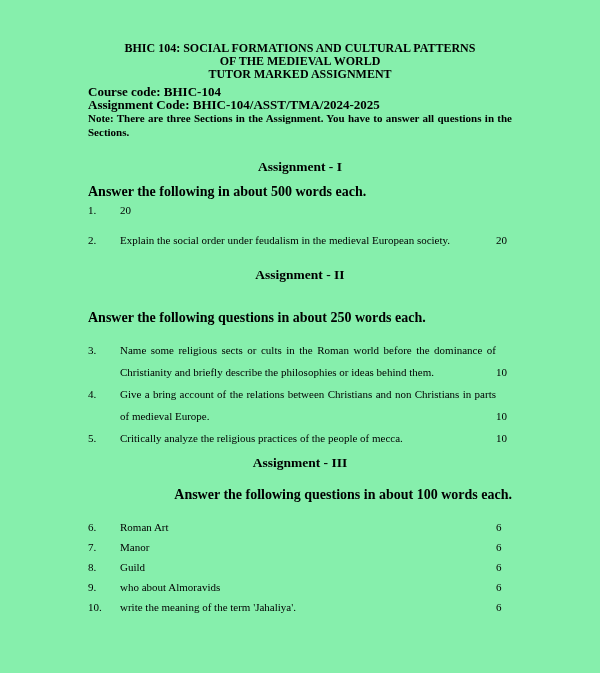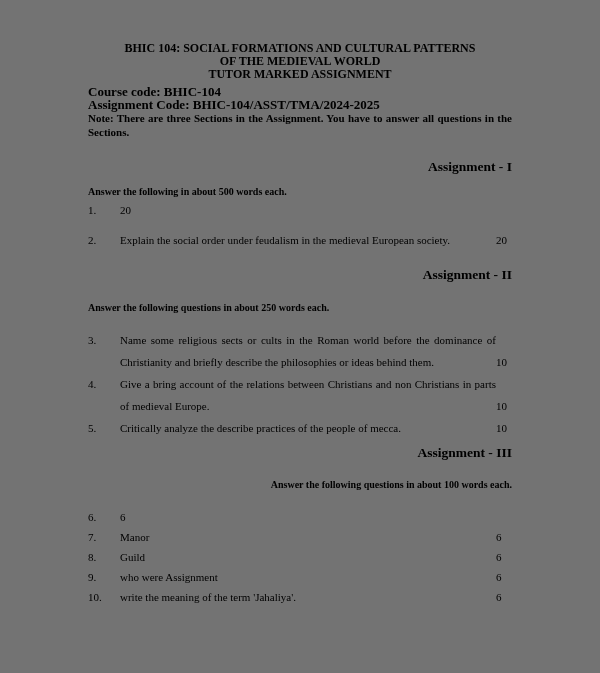--- a/index.html
+++ b/index.html
@@ -12,21 +12,21 @@
     height: 673px;
     overflow: hidden;
     font-family: "Liberation Serif", "DejaVu Serif", serif;
     color: #000000;
   }
   .page {
     box-sizing: border-box;
     width: 600px;
     height: 673px;
     padding: 42px 88px 0 88px;
-    background: #737373;
+    background: #86efac;
   }
   
   .title-block {
     text-align: center;
     font-weight: bold;
     font-size: 12px;
     line-height: 13px;
   }
   .meta-block {
     margin-top: 4px;
@@ -38,37 +38,37 @@
   .note {
     margin: 1px 0 0 0;
     font-weight: bold;
     font-size: 11px;
     line-height: 13.5px;
     text-align: justify;
   }
   
   .section-heading {
     margin: 0;
-    text-align: right;
+    text-align: center;
     font-weight: bold;
     font-size: 13.5px;
     line-height: 15px;
   }
   .sec-1 .section-heading { margin-top: 20px; }
   .sec-2 .section-heading { margin-top: 20px; }
   .sec-3 .section-heading { margin-top: 6px; }
 
   .instruction {
     font-weight: bold;
-    font-size: 10px;
+    font-size: 14px;
     line-height: 13px;
     margin: 0;
   }
   .sec-1 .instruction { margin-top: 11px; }
-  .sec-2 .instruction { margin-top: 19px; }
+  .sec-2 .instruction { margin-top: 29px; }
   .sec-3 .instruction { margin-top: 18px; text-align: right; }
 
   .questions { margin-top: 0; }
   .sec-1 .questions { margin-top: 6px; }
   .sec-2 .questions { margin-top: 15px; }
   .sec-3 .questions { margin-top: 16px; }
 
   .question-row {
     display: flex;
     font-size: 11px;
@@ -134,47 +134,48 @@
         <span class="q-text">Name some religious sects or cults in the Roman world before the dominance of Christianity and briefly describe the philosophies or ideas behind them.</span>
         <span class="q-marks">10</span>
       </div>
       <div class="question-row">
         <span class="q-num">4.</span>
         <span class="q-text">Give a bring account of the relations between Christians and non Christians in parts of medieval Europe.</span>
         <span class="q-marks">10</span>
       </div>
       <div class="question-row">
         <span class="q-num">5.</span>
-        <span class="q-text">Critically analyze the describe practices of the people of mecca.</span>
+        <span class="q-text">Critically analyze the religious practices of the people of mecca.</span>
         <span class="q-marks">10</span>
       </div>
     </div>
   </section>
 
   <section class="sec-3">
     <h2 class="section-heading">Assignment - III</h2>
     <p class="instruction">Answer the following questions in about 100 words each.</p>
     <div class="questions">
       <div class="question-row">
         <span class="q-num">6.</span>
+        <span class="q-text">Roman Art</span>
         <span class="q-marks">6</span>
       </div>
       <div class="question-row">
         <span class="q-num">7.</span>
         <span class="q-text">Manor</span>
         <span class="q-marks">6</span>
       </div>
       <div class="question-row">
         <span class="q-num">8.</span>
         <span class="q-text">Guild</span>
         <span class="q-marks">6</span>
       </div>
       <div class="question-row">
         <span class="q-num">9.</span>
-        <span class="q-text">who were Assignment</span>
+        <span class="q-text">who about Almoravids</span>
         <span class="q-marks">6</span>
       </div>
       <div class="question-row">
         <span class="q-num">10.</span>
         <span class="q-text">write the meaning of the term 'Jahaliya'.</span>
         <span class="q-marks">6</span>
       </div>
     </div>
   </section>
 

